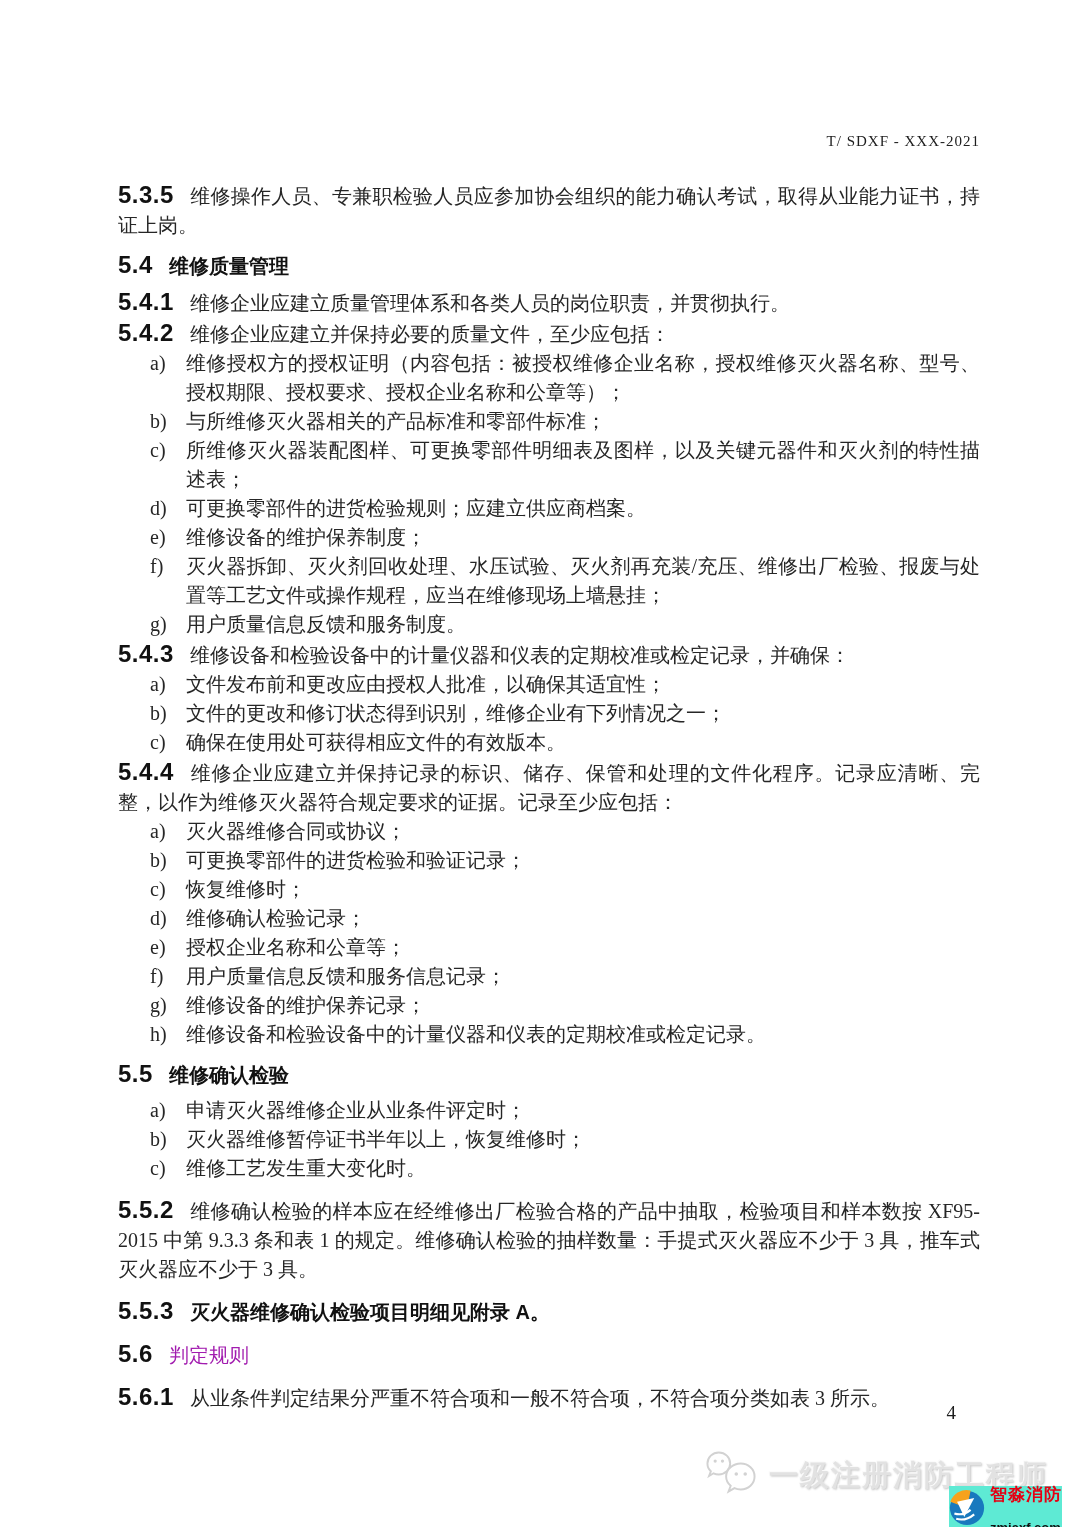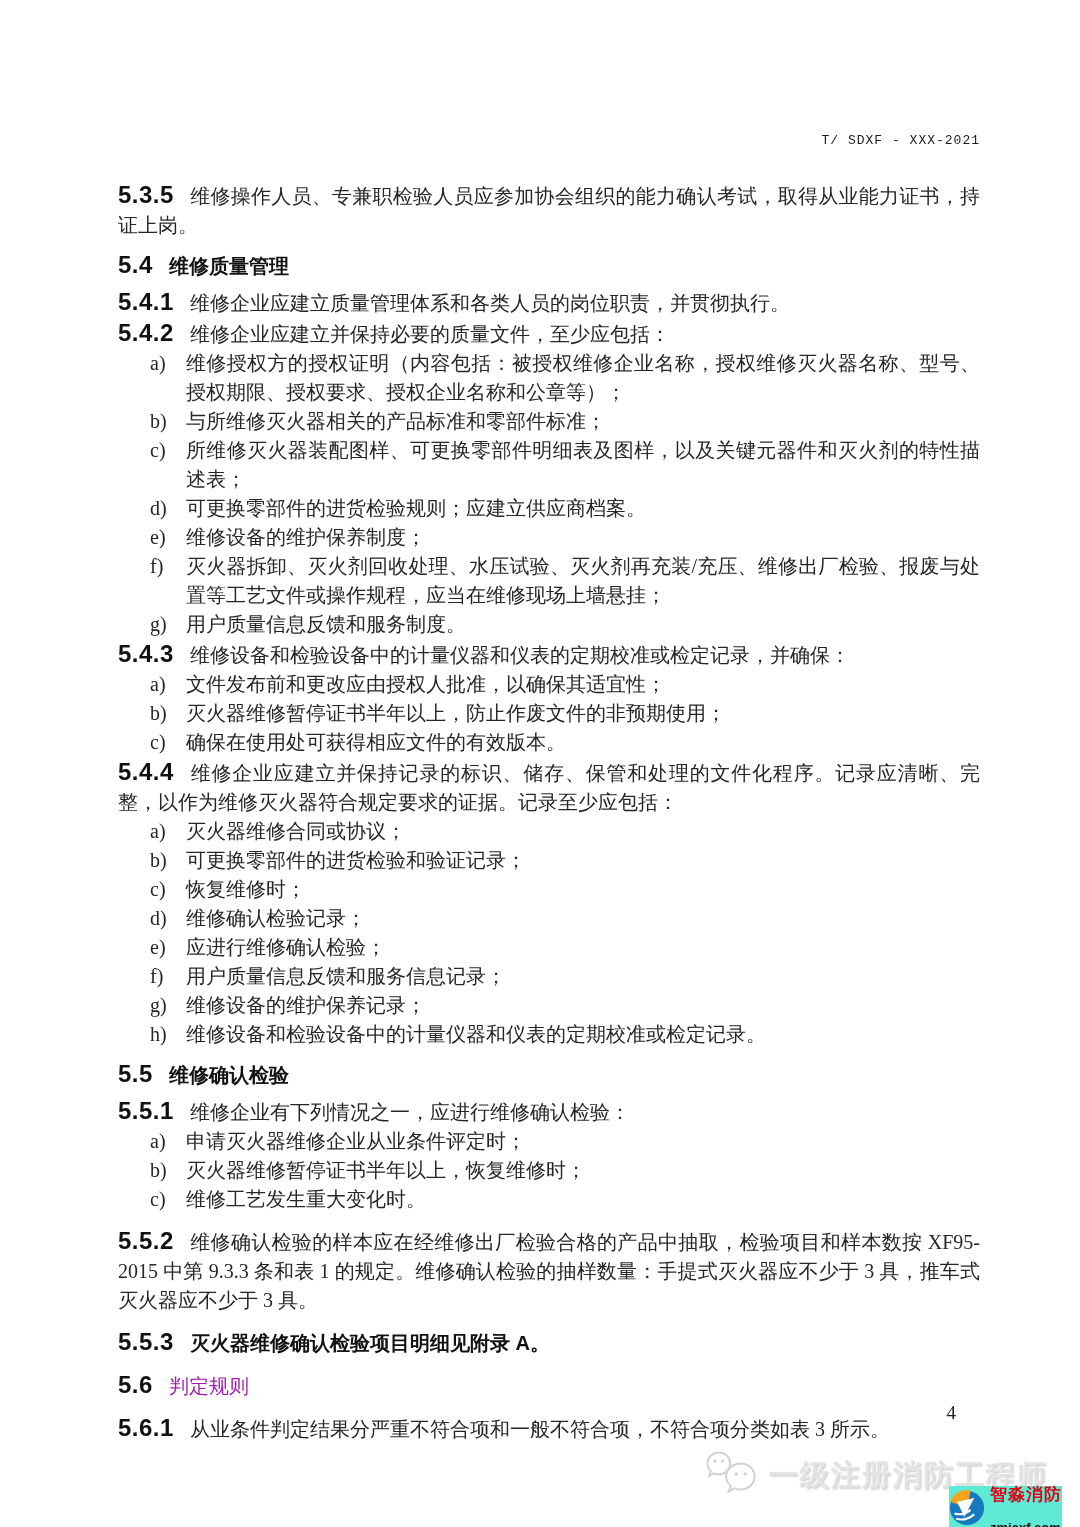--- a/index.html
+++ b/index.html
@@ -4,22 +4,22 @@
 <style>
   html,body { margin:0; padding:0; background:#ffffff; }
   body {
     width:1080px; height:1527px; position:relative; overflow:hidden;
     font-family:"Liberation Serif","DejaVu Serif",serif;
     color:#262626;
     -webkit-font-smoothing:antialiased;
   }
   .page-header {
     position:absolute; top:133px; right:100px;
-    font-size:13px; letter-spacing:1px; color:#1d1d1d;
-    font-family:Liberation Mono, monospace;
+    font-size:15px; letter-spacing:1px; color:#1d1d1d;
+    font-family:Liberation Serif, serif;
   }
   #doc-body {
     position:absolute; left:118px; top:180px; width:862px;
     font-size:20px; line-height:29px; text-align:justify;
   }
   .blk { margin:0; }
   .num {
     font-family:"Liberation Sans","DejaVu Sans",sans-serif;
     font-weight:700; font-size:24px; color:#111;
     margin-right:16px; letter-spacing:0.5px;
@@ -113,21 +113,21 @@
       <span class="marker">g)</span>
       <span class="itext">用户质量信息反馈和服务制度。</span>
     </div>
     <div class="blk clause"><span class="num">5.4.3</span><span class="ctext">维修设备和检验设备中的计量仪器和仪表的定期校准或检定记录，并确保：</span></div>
     <div class="blk item">
       <span class="marker">a)</span>
       <span class="itext">文件发布前和更改应由授权人批准，以确保其适宜性；</span>
     </div>
     <div class="blk item">
       <span class="marker">b)</span>
-      <span class="itext">灭火器维修暂停证书半年以上，防止作废文件的非预期使用；</span>
+      <span class="itext">文件的更改和修订状态得到识别，维修企业有下列情况之一；</span>
     </div>
     <div class="blk item">
       <span class="marker">c)</span>
       <span class="itext">确保在使用处可获得相应文件的有效版本。</span>
     </div>
     <div class="blk clause"><span class="num">5.4.4</span><span class="ctext">维修企业应建立并保持记录的标识、储存、保管和处理的文件化程序。记录应清晰、完整，以作为维修灭火器符合规定要求的证据。记录至少应包括：</span></div>
     <div class="blk item">
       <span class="marker">a)</span>
       <span class="itext">灭火器维修合同或协议；</span>
     </div>
@@ -138,36 +138,35 @@
     <div class="blk item">
       <span class="marker">c)</span>
       <span class="itext">恢复维修时；</span>
     </div>
     <div class="blk item">
       <span class="marker">d)</span>
       <span class="itext">维修确认检验记录；</span>
     </div>
     <div class="blk item">
       <span class="marker">e)</span>
-      <span class="itext">应进行维修确认检验；</span>
+      <span class="itext">授权企业名称和公章等；</span>
     </div>
     <div class="blk item">
       <span class="marker">f)</span>
       <span class="itext">用户质量信息反馈和服务信息记录；</span>
     </div>
     <div class="blk item">
       <span class="marker">g)</span>
       <span class="itext">维修设备的维护保养记录；</span>
     </div>
     <div class="blk item">
       <span class="marker">h)</span>
       <span class="itext">维修设备和检验设备中的计量仪器和仪表的定期校准或检定记录。</span>
     </div>
     <div class="blk heading"><span class="num">5.5</span><span class="htitle">维修确认检验</span></div>
-    <div class="blk clause"><span class="num">5.5.1</span><span class="ctext">维修企业有下列情况之一，应进行维修确认检验：</span></div>
     <div class="blk item">
       <span class="marker">a)</span>
       <span class="itext">申请灭火器维修企业从业条件评定时；</span>
     </div>
     <div class="blk item">
       <span class="marker">b)</span>
       <span class="itext">灭火器维修暂停证书半年以上，恢复维修时；</span>
     </div>
     <div class="blk item">
       <span class="marker">c)</span>

